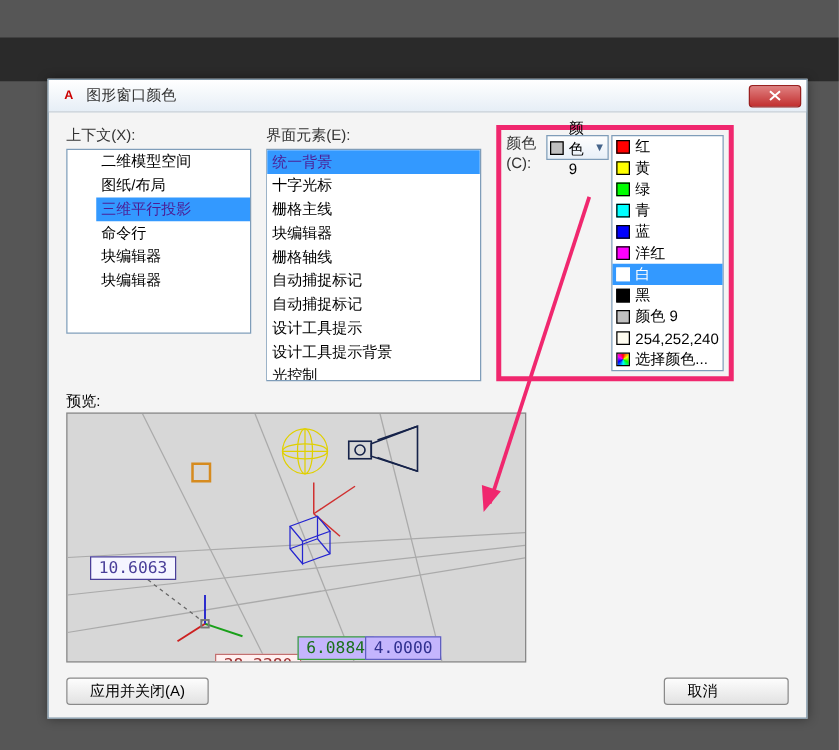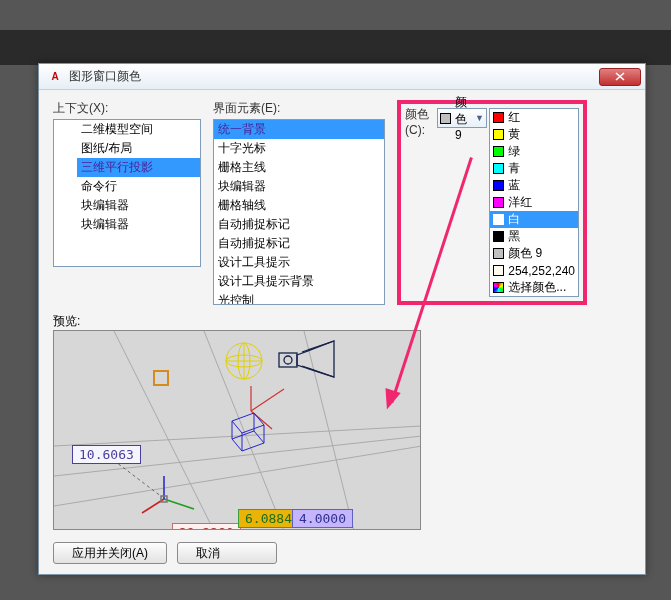--- a/index.html
+++ b/index.html
@@ -58,21 +58,21 @@
     border:1px solid; padding:1px 6px;
   }
   .arrow-line {
     position:absolute; background:#f0276e; transform-origin:top left;
   }
   .arrowhead {
     position:absolute; width:0; height:0;
     border-left:8px solid transparent; border-right:8px solid transparent;
     border-top:20px solid #f0276e;
   }
-  .bottom-btns { margin-top:auto; display:flex; gap:10px; justify-content:flex-start; padding-top:10px; }
+  .bottom-btns { margin-top:auto; display:flex; gap:10px; justify-content:space-between; padding-top:10px; }
   .btn {
     height:22px; padding:0 18px; border:1px solid #8a8a8a; border-radius:3px;
     background:linear-gradient(#fdfdfd,#e2e2e2); font-size:12px; display:flex; align-items:center;
   }
   ::-webkit-scrollbar { width:16px; }
   ::-webkit-scrollbar-track { background:#f1f1f1; border-left:1px solid #ccc; }
   ::-webkit-scrollbar-thumb { background:#c1c1c1; border:1px solid #a0a0a0; }
 </style>
 </head>
 <body>
@@ -226,21 +226,21 @@
           <line x1="110" y1="168" x2="140" y2="178" stroke="#1aa01a"></line>
           <line x1="110" y1="168" x2="88" y2="182" stroke="#cc2020"></line>
           <line x1="110" y1="168" x2="110" y2="145" stroke="#2020cc"></line>
           <rect x="107" y="165" width="6" height="6" fill="none" stroke="#777"></rect>
         </g>
 
         <line x1="50" y1="122" x2="108" y2="166" stroke="#666" stroke-dasharray="3 3"></line>
       </svg>
       <div class="coord" style="left:18px; top:114px; border-color:#4a3f99; color:#4a3f99; background:#f5f5ff">10.6063</div>
       <div class="coord" style="left:118px; top:192px; border-color:#c27070; color:#a03030; background:#fff0f0">28.2280</div>
-      <div class="coord" style="left:184px; top:178px; border-color:#3aa03a; color:#1a701a; background:#eab308">6.0884</div>
+      <div class="coord" style="left:184px; top:178px; border-color:#3aa03a; color:#1a701a; background:#c4b5fd">6.0884</div>
       <div class="coord" style="left:238px; top:178px; border-color:#6060c0; color:#303090; background:#c4b5fd">4.0000</div>
     </div>
 
     <div class="arrow-line" style="left:431px; top:93px; width:3px; height:258px; transform:rotate(18deg);"></div>
     <div class="arrowhead" style="left:343px; top:326px; transform:rotate(18deg)"></div>
 
     <div class="bottom-btns">
       <div class="btn">应用并关闭(A)</div>
       <div class="btn" style="min-width:100px">取消</div>
     </div>

